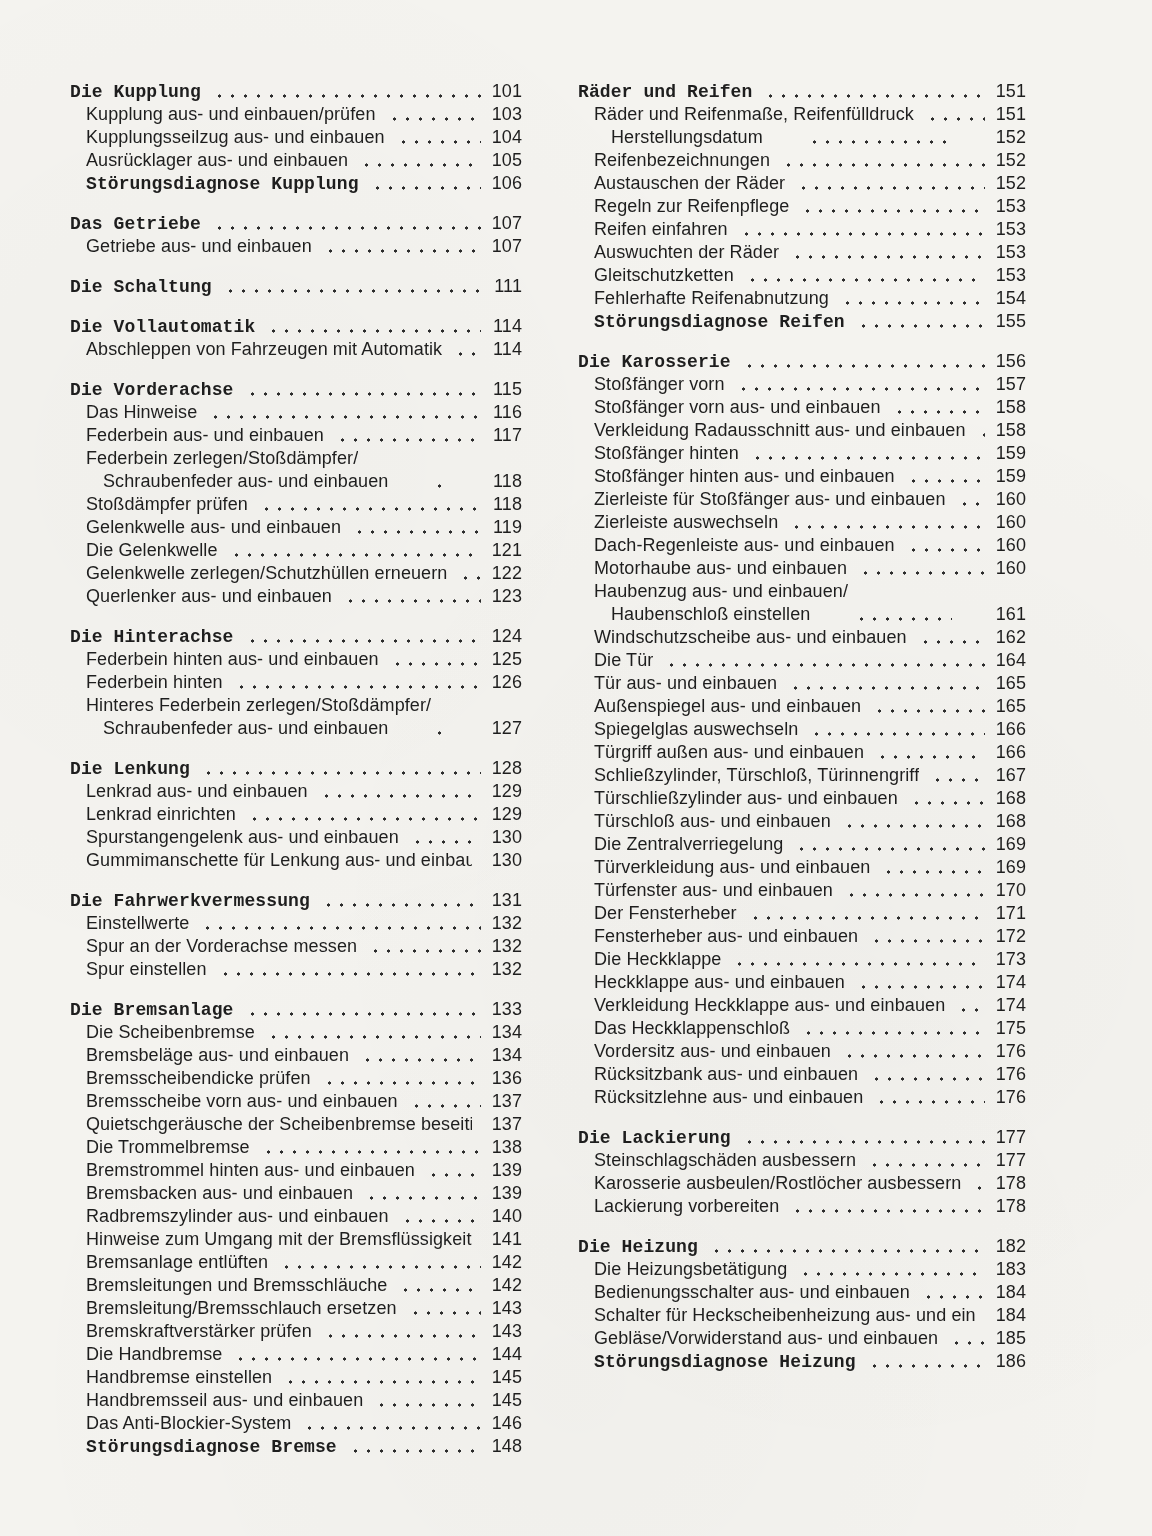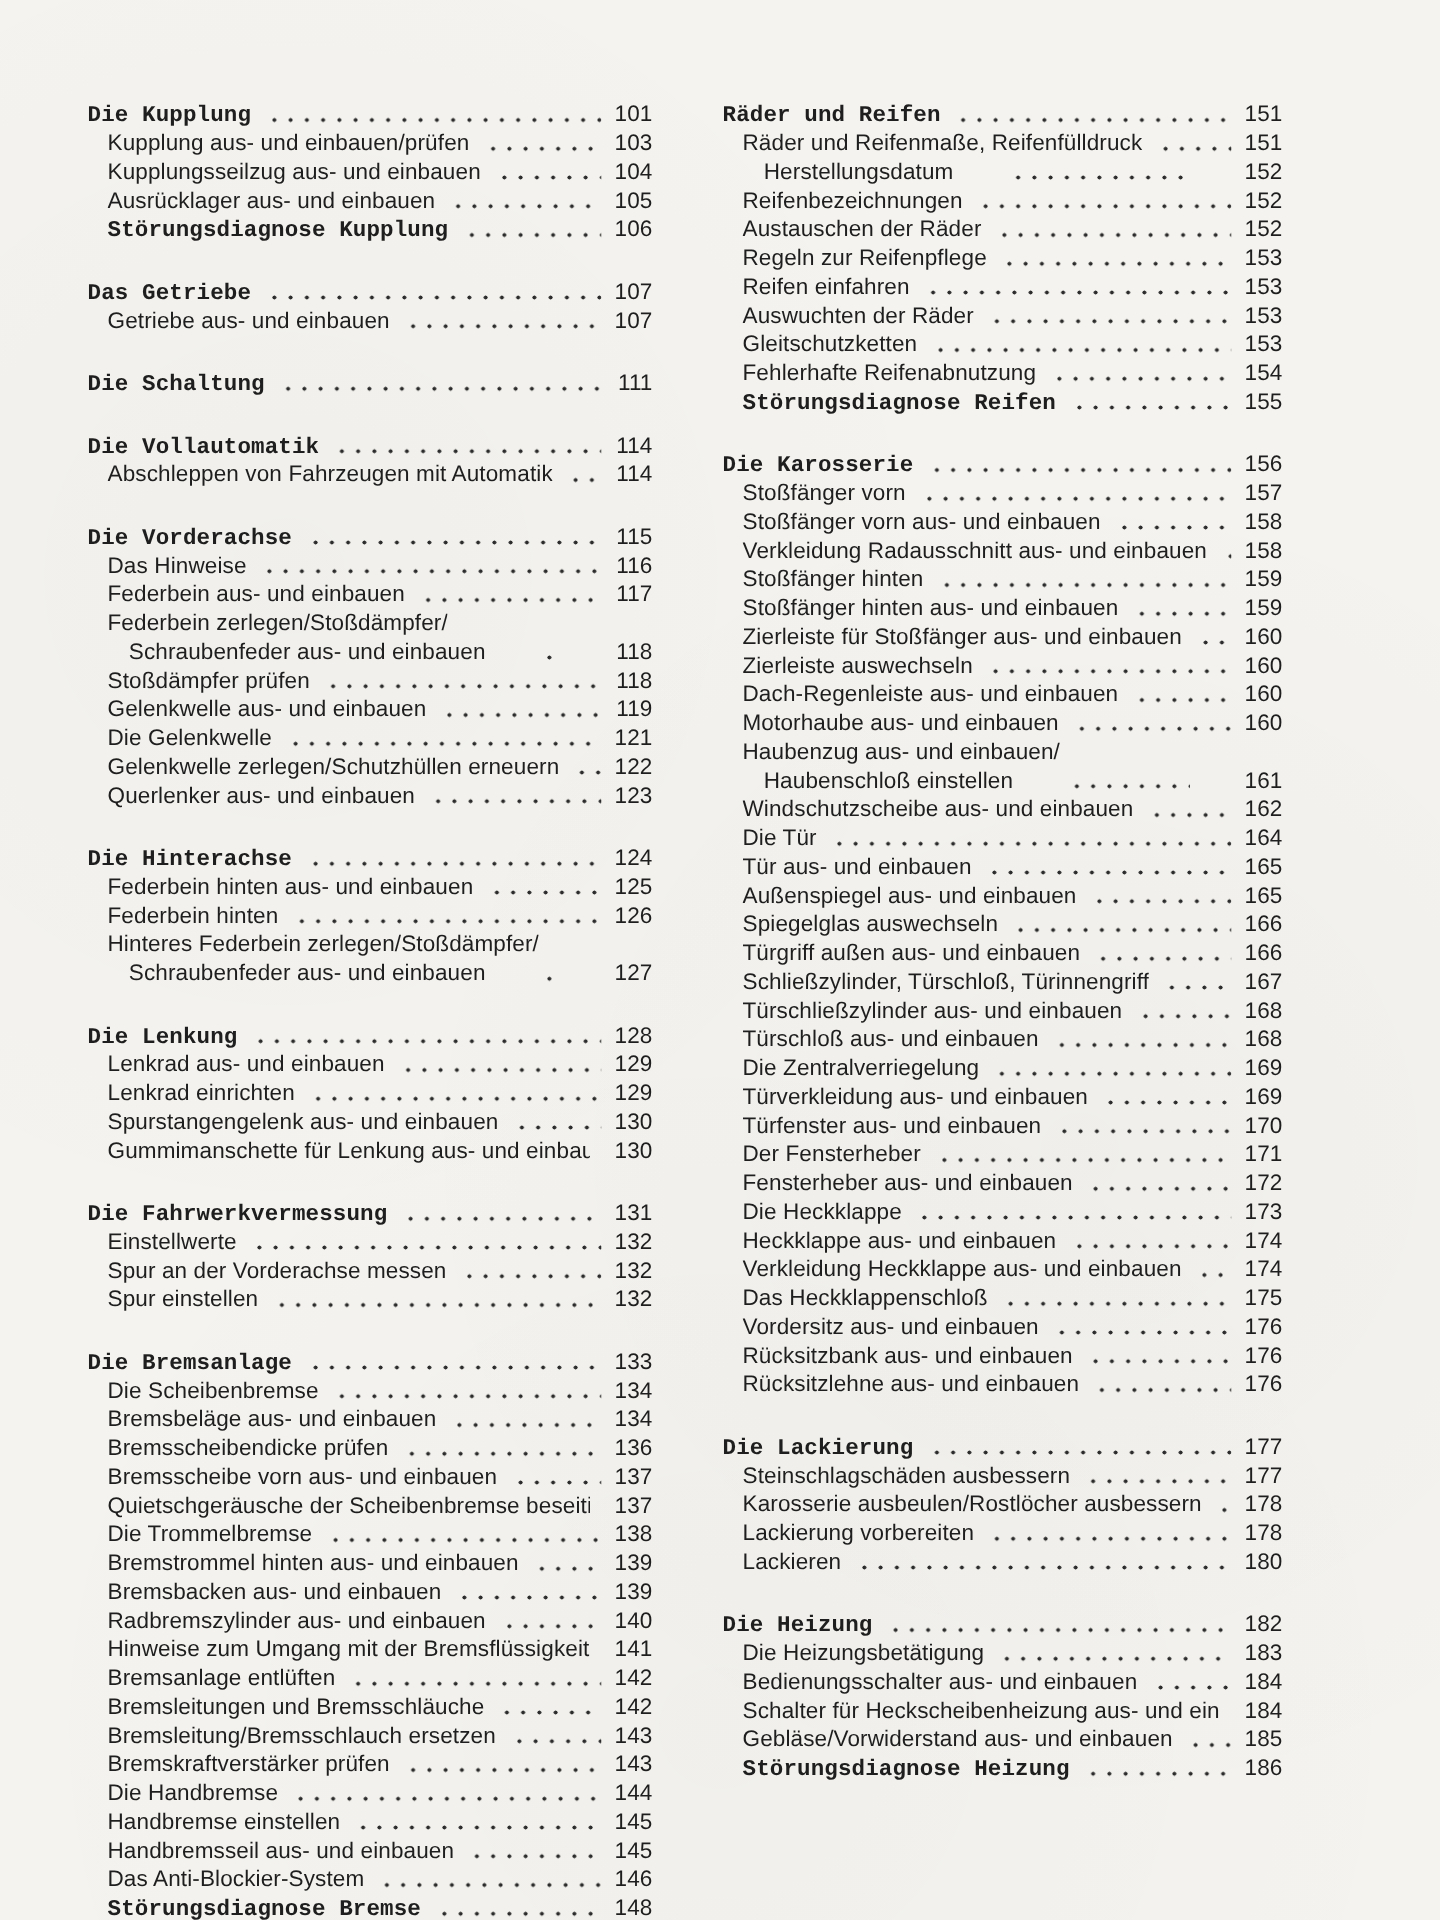--- a/index.html
+++ b/index.html
@@ -30,21 +30,21 @@
     position: absolute;
     inset: 0;
   }
   .col {
     position: absolute;
     top: 80px;
   }
   .col-left  { left: 70px;  width: 452px; }
   .col-right { left: 578px; width: 448px; }
 
-  .section { margin-top: 27px; }
+  .section { margin-top: 17px; }
   .section:first-child { margin-top: 0; }
 
   .row {
     display: flex;
     align-items: baseline;
     height: 23px;
     line-height: 23px;
     font-size: 18px;
     letter-spacing: 0.1px;
     white-space: nowrap;
@@ -602,25 +602,20 @@
         <div class="row i1">
           <span class="label">Karosserie ausbeulen/Rostlöcher ausbessern</span>
           <span class="leader"></span>
           <span class="pagenum">178</span>
         </div>
         <div class="row i1">
           <span class="label">Lackierung vorbereiten</span>
           <span class="leader"></span>
           <span class="pagenum">178</span>
         </div>
-        <div class="row i1">
-          <span class="label">Lackieren</span>
-          <span class="leader"></span>
-          <span class="pagenum">180</span>
-        </div>
       </div>
       <div class="section">
         <div class="row i0 bold">
           <span class="label">Die Heizung</span>
           <span class="leader"></span>
           <span class="pagenum">182</span>
         </div>
         <div class="row i1">
           <span class="label">Die Heizungsbetätigung</span>
           <span class="leader"></span>

